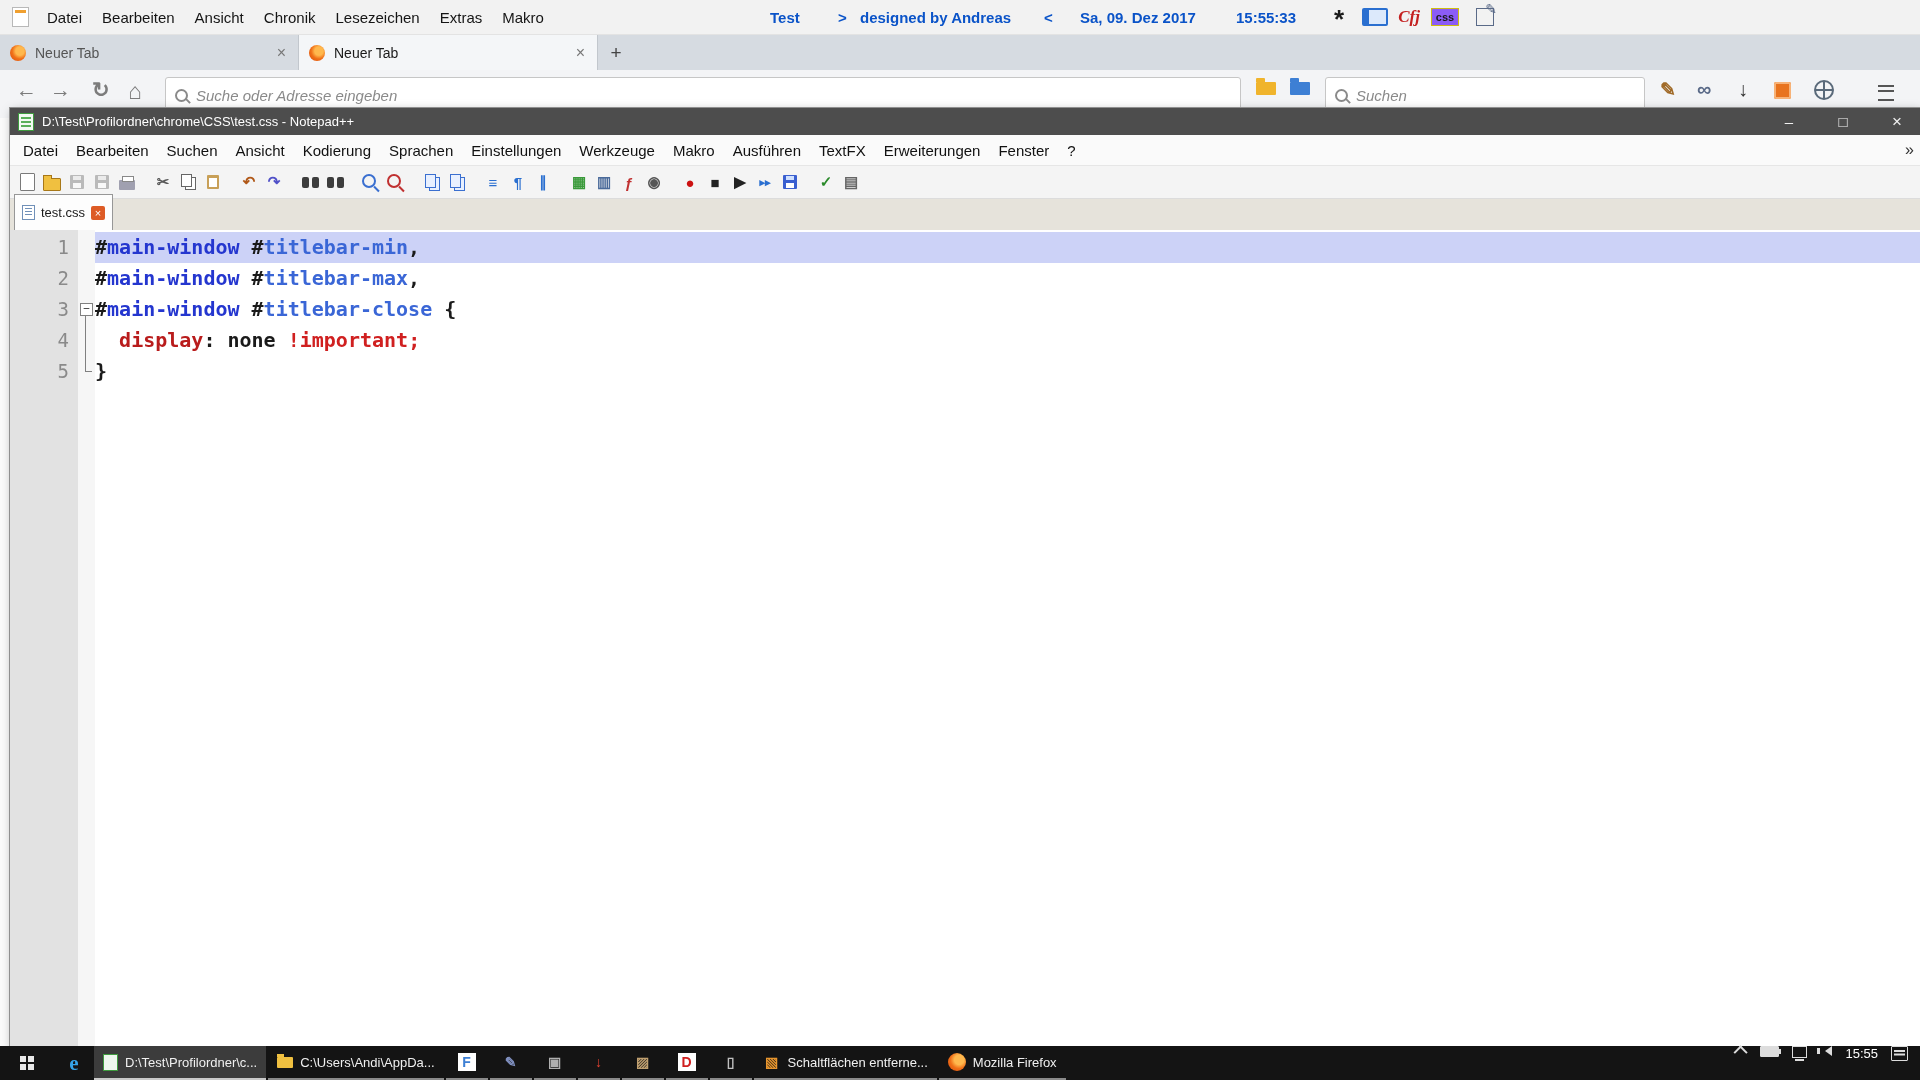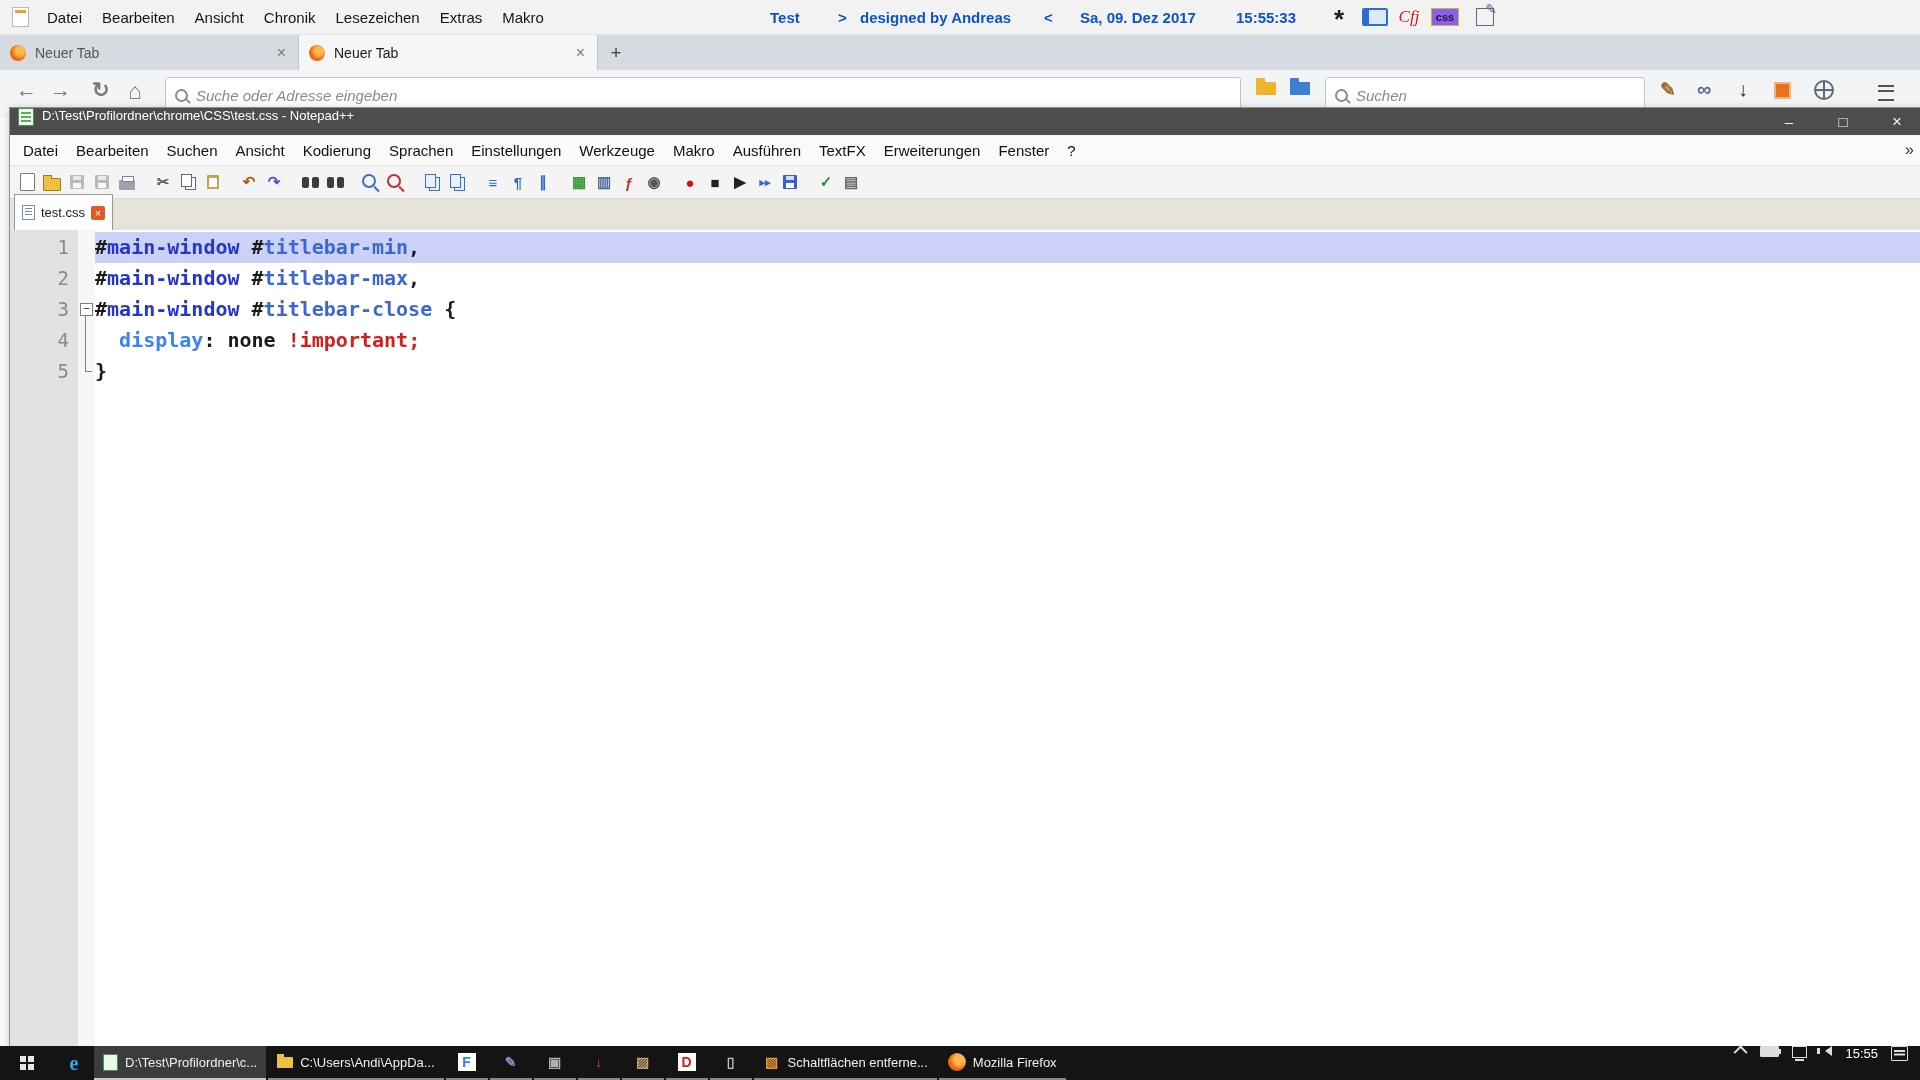--- a/index.html
+++ b/index.html
@@ -10,21 +10,21 @@
   
   .ff-window{position:absolute;left:0;top:0;right:0;bottom:34px;background:#fbfbfb;}
   .ff-menubar{height:34px;background:#f2f2f2;border-bottom:1px solid #e3e3e3;display:flex;align-items:center;position:relative;font-size:15px;color:#151515;}
   .ff-pageicon{width:15px;height:18px;background:#fff;border:1px solid #b8b8b8;margin:0 8px 0 12px;position:relative;}
   .ff-pageicon::before{content:"";position:absolute;left:2px;top:2px;right:2px;height:3px;background:#f0a030;}
   .ff-menu-item{padding:0 10px;cursor:default;}
   .ff-custom{position:absolute;font-weight:bold;color:#0a53c8;white-space:nowrap;}
   .ff-icon-abs{position:absolute;top:4px;width:26px;height:26px;display:flex;align-items:center;justify-content:center;}
   .gear-glyph{font-size:26px;font-weight:bold;color:#1a1a1a;transform:translateY(2px);}
   .sidebar-glyph{width:17px;height:14px;border:2px solid #2a6fd0;border-left-width:7px;border-radius:2px;background:#dce9fb;}
-  .cfj-glyph{font-family:"Liberation Serif",serif;font-style:italic;font-weight:normal;color:#c42020;font-size:17px;}
+  .cfj-glyph{font-family:"Liberation Serif",serif;font-style:italic;font-weight:bold;color:#c42020;font-size:17px;}
   .cssbadge-glyph{background:#8b5cf6;color:#1a1a1a;font-size:11px;font-weight:bold;padding:2px 4px;border:1px solid #cdbd10;}
   .compose-glyph{width:16px;height:16px;border:1.5px solid #5a6a88;position:relative;}
   .compose-glyph::after{content:"✎";position:absolute;right:-4px;top:-8px;color:#5a6a88;font-size:14px;}
 
   .ff-tabbar{height:35px;background:#d6dbe1;display:flex;align-items:stretch;}
   .ff-tab{width:278px;display:flex;align-items:center;gap:9px;padding:0 10px;font-size:14px;color:#555;border-right:1px solid #c2c7cd;}
   .ff-tab.active{background:#f4f6f8;color:#1a1a1a;border-right:1px solid #c2c7cd;}
   .fx-favicon{width:16px;height:16px;border-radius:50%;background:radial-gradient(circle at 62% 38%,#ffb84d 0 30%,#f07018 55%,#d94a0a 100%);flex:none;}
   .ff-tab-label{flex:1;white-space:nowrap;overflow:hidden;}
   .ff-tab-close{color:#777;font-size:16px;padding:0 2px;}
@@ -45,21 +45,21 @@
   .dl-glyph{color:#333;font-size:20px;font-weight:bold;}
   .orange-tile{width:17px;height:17px;background:#e8731e;border-radius:2px;box-shadow:inset 0 0 0 2px #f7b277;}
   .globe-glyph{width:16px;height:16px;border-radius:50%;border:2px solid #5a6a7a;
      background:linear-gradient(transparent 42%,#5a6a7a 42% 58%,transparent 58%),linear-gradient(90deg,transparent 42%,#5a6a7a 42% 58%,transparent 58%);}
   .burger{width:16px;height:12px;border-top:2px solid #555;border-bottom:2px solid #555;position:relative;}
   .burger::before{content:"";position:absolute;left:0;right:0;top:3px;height:2px;background:#555;}
 
   
   .npp-window{position:absolute;left:10px;top:108px;right:0;bottom:34px;background:#fff;
      box-shadow:0 0 0 1px #8f8f8f, 2px 3px 10px rgba(0,0,0,.35);display:flex;flex-direction:column;}
-  .npp-titlebar{height:27px;background:#4d4d4d;color:#fff;display:flex;gap:8px;padding-left:8px;font-size:13px;flex:none;}
+  .npp-titlebar{height:27px;background:#4d4d4d;color:#fff;display:flex;align-items:center;gap:8px;padding-left:8px;font-size:13px;flex:none;}
   .npp-appicon{width:14px;height:16px;background:#f2faf2;border:1px solid #3f9a3f;position:relative;flex:none;}
   .npp-appicon::before{content:"";position:absolute;left:2px;top:3px;right:2px;height:2px;background:#58b058;box-shadow:0 4px 0 #58b058,0 8px 0 #58b058;}
   .npp-title-text{flex:1;white-space:nowrap;overflow:hidden;}
   .npp-ctrl{width:46px;height:27px;display:flex;align-items:center;justify-content:center;color:#f0f0f0;font-size:15px;flex:none;}
   .npp-menubar{height:30px;background:#fafafa;display:flex;align-items:center;font-size:15px;color:#111;padding-left:4px;flex:none;position:relative;}
   .npp-menu-item{padding:0 9px;}
   .npp-menu-overflow{position:absolute;right:6px;color:#333;font-size:16px;}
   .npp-toolbar{height:32px;background:#f4f4f4;border-top:1px solid #e6e6e6;border-bottom:1px solid #dcdcdc;display:flex;align-items:center;padding-left:6px;gap:3px;flex:none;}
   .tbi{width:22px;height:22px;display:flex;align-items:center;justify-content:center;font-size:15px;font-weight:bold;border-radius:2px;}
   .tbi.dis{opacity:.38;filter:grayscale(1);}
@@ -99,21 +99,21 @@
   .fm-open::before{content:"−";position:absolute;left:2px;top:9px;width:11px;height:11px;line-height:10px;text-align:center;border:1px solid #808080;background:#fff;color:#444;font-size:11px;}
   .fm-open::after{content:"";position:absolute;left:7px;top:22px;bottom:0;width:1px;background:#808080;}
   .fm-mid::before{content:"";position:absolute;left:7px;top:0;bottom:0;width:1px;background:#808080;}
   .fm-end::before{content:"";position:absolute;left:7px;top:0;height:16px;width:1px;background:#808080;}
   .fm-end::after{content:"";position:absolute;left:7px;top:15px;width:7px;height:1px;background:#808080;}
   .codecol{flex:1;padding-top:2px;}
   .code-row{height:31px;line-height:31px;white-space:pre;font-size:20px;font-weight:bold;color:#1a1a1a;}
   .code-row.cur{background:#ccd2f7;}
   .tok-p{color:#1a1a1a;} .tok-t{color:#1a1a1a;}
   .tok-id1{color:#2436cf;} .tok-id2{color:#3a66d6;}
-  .tok-prop{color:#3b82f6;} .tok-val{color:#1a1a1a;} .tok-imp{color:#d02020;}
+  .tok-prop{color:#b91c1c;} .tok-val{color:#1a1a1a;} .tok-imp{color:#d02020;}
 
   
   .taskbar{position:absolute;left:0;right:0;bottom:0;height:34px;background:#141414;display:flex;align-items:stretch;color:#e8e8e8;z-index:50;}
   .tb-start{width:54px;display:flex;align-items:center;justify-content:center;flex:none;}
   .winlogo{display:grid;grid-template-columns:6px 6px;grid-template-rows:6px 6px;gap:2px;}
   .winlogo i{background:#e8e8e8;}
   .tb-edge{width:40px;display:flex;align-items:center;justify-content:center;color:#35a3e8;font-size:21px;font-weight:bold;font-family:"Liberation Serif",serif;flex:none;}
   .tb-buttons{display:flex;align-items:stretch;gap:2px;}
   .tb-btn{display:flex;align-items:center;gap:7px;padding:16px 9px;font-size:13px;color:#f0f0f0;border-bottom:2px solid #8a8a8a;white-space:nowrap;max-width:225px;}
   .tb-btn.icononly{padding:0 12px;}

